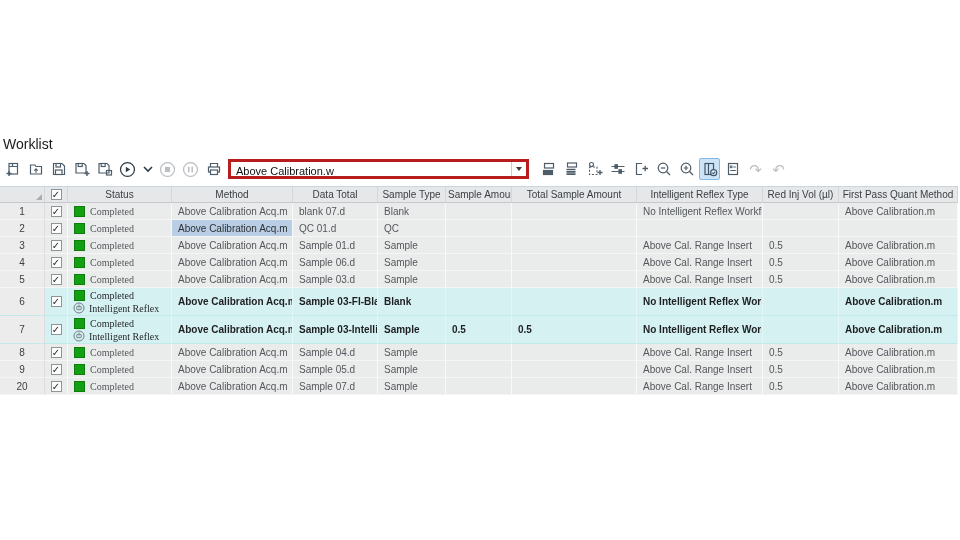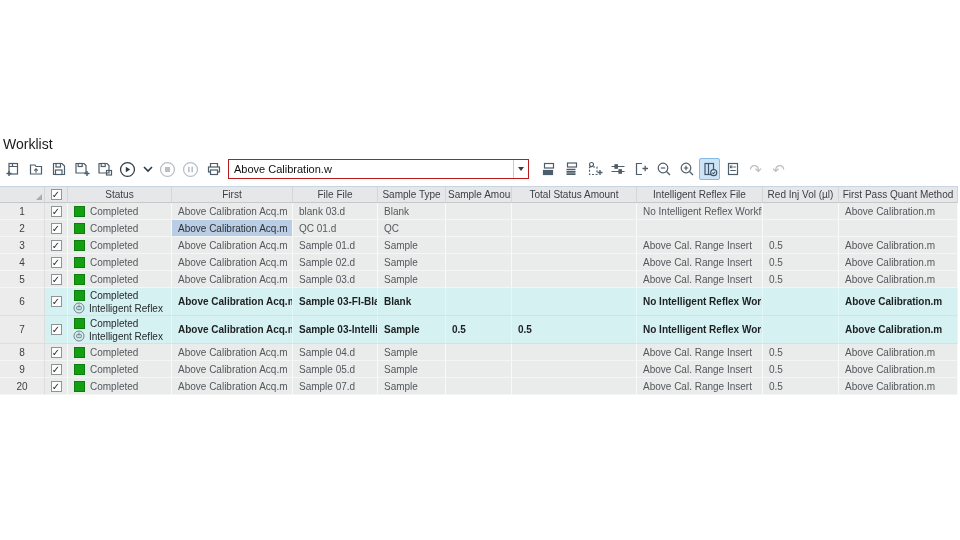--- a/index.html
+++ b/index.html
@@ -16,21 +16,21 @@
           color:#4d5d69; margin-right:2px; border:1px solid transparent; border-radius:2px; }
   .tbtn.dark { color:#2e3c47; }
   .tbtn.disabled { color:#b9bfc4; }
   .tbtn.selected { background:var(--tb-sel-bg); border:1px solid var(--tb-sel-border); }
   .tbtn svg { display:block; }
   .tbtn.narrow { width:15px; }
   .tb-gap { width:6px; }
   .glyph-btn { font-size:15px; line-height:15px; }
 
   .combo { display:flex; align-items:stretch; width:301px; height:20px; background:#fff;
-           border:1px solid #b91c1c; margin:0 3px 0 2px; }
+           border:3px solid #b91c1c; margin:0 3px 0 2px; }
   .combo-text { flex:1; font-size:11px; color:#111; padding:3px 0 0 5px; white-space:nowrap; overflow:hidden; }
   .combo-arrow { width:15px; border-left:1px solid #cacaca; display:flex; align-items:center; justify-content:center; }
   .combo-arrow:after { content:""; border-left:3.5px solid transparent; border-right:3.5px solid transparent;
                        border-top:4px solid #3c3c3c; }
 
   
   .table-wrap { position:absolute; left:0; top:186px; width:958px; height:211px; overflow:hidden;
                 border-top:1px solid #c9d6e2; }
   table.wtable { border-collapse:separate; border-spacing:0; table-layout:fixed; width:958px; }
   .wtable td { font-size:10px; color:#54585c; padding:0 0 0 6px; white-space:nowrap; overflow:hidden;
@@ -39,21 +39,21 @@
   .wtable tr.hdr td { background:#e6e7e8; color:#3a3f45; border-right:1px solid #d4d6d8;
                       border-bottom:1px solid #c6c9cc; text-align:center; padding:0 2px; height:16px; }
   .wtable td.numc { text-align:center; padding:0; color:#3c4043; background:#ececec;
                     border-right:1px solid #dcdddd; }
   .wtable td.cbxc { text-align:center; padding:0; }
   td.corner { position:relative; }
   .corner-tri { position:absolute; right:2px; bottom:2px; width:0; height:0;
                 border-left:6px solid transparent; border-bottom:6px solid #a9adb2; }
   .cbx { display:inline-block; width:11px; height:11px; background:#fdfdfd; border:1px solid #8f9499;
          font-size:10px; line-height:9px; color:#26292c; text-align:center; vertical-align:middle; }
-  .statline { display:flex; align-items:center; height:13px; }
+  .statline { display:flex; align-items:center; height:13px;font-family:Liberation Serif, serif; }
   .status-sq { width:11px; height:11px; margin-right:5px; flex:0 0 auto;
                background:var(--status-green); border:1px solid rgba(0,0,0,0.22); }
   .reflex-ic { width:12px; height:12px; margin:0 4px 0 -1px; flex:0 0 auto; }
   tr.tall td { height:28px; }
   tr.hlrow td { background:var(--hl); border-right:1px solid #e4f6f7; border-bottom:1px solid #c3e9eb; }
   tr.hlrow td.numc { background:#ececec; border-right:1px solid #dcdddd; }
   tr.hlrow td.boldc { font-weight:700; color:#1d1f21; }
   td.selcell { background:var(--sel) !important; color:#2e3134; }
 </style>
 </head>
@@ -258,40 +258,40 @@
           <col style="width: 76px;">
           <col style="width: 119px;">
         </colgroup>
       <tbody id="wl-body">
           <tr class="hdr">
             <td class="corner">
               <div class="corner-tri"></div>
             </td>
             <td class="cbxc"><div class="cbx">✓</div></td>
             <td>Status</td>
-            <td>First</td>
-            <td>File File</td>
+            <td>Method</td>
+            <td>Data Total</td>
             <td>Sample Type</td>
             <td>Sample Amount</td>
-            <td>Total Status Amount</td>
-            <td>Intelligent Reflex File</td>
+            <td>Total Sample Amount</td>
+            <td>Intelligent Reflex Type</td>
             <td>Red Inj Vol (µl)</td>
             <td>First Pass Quant Method</td>
           </tr>
           <tr>
             <td class="numc">1</td>
             <td class="cbxc"><div class="cbx">✓</div></td>
             <td>
               <div class="statline">
                 <span class="status-sq"></span>
                 <span>Completed</span>
               </div>
             </td>
             <td>Above Calibration Acq.m</td>
-            <td>blank 03.d</td>
+            <td>blank 07.d</td>
             <td>Blank</td>
             <td></td>
             <td></td>
             <td>No Intelligent Reflex Workflow</td>
             <td></td>
             <td>Above Calibration.m</td>
           </tr>
           <tr>
             <td class="numc">2</td>
             <td class="cbxc"><div class="cbx">✓</div></td>
@@ -331,21 +331,21 @@
           <tr>
             <td class="numc">4</td>
             <td class="cbxc"><div class="cbx">✓</div></td>
             <td>
               <div class="statline">
                 <span class="status-sq"></span>
                 <span>Completed</span>
               </div>
             </td>
             <td>Above Calibration Acq.m</td>
-            <td>Sample 02.d</td>
+            <td>Sample 06.d</td>
             <td>Sample</td>
             <td></td>
             <td></td>
             <td>Above Cal. Range Insert</td>
             <td>0.5</td>
             <td>Above Calibration.m</td>
           </tr>
           <tr>
             <td class="numc">5</td>
             <td class="cbxc"><div class="cbx">✓</div></td>

